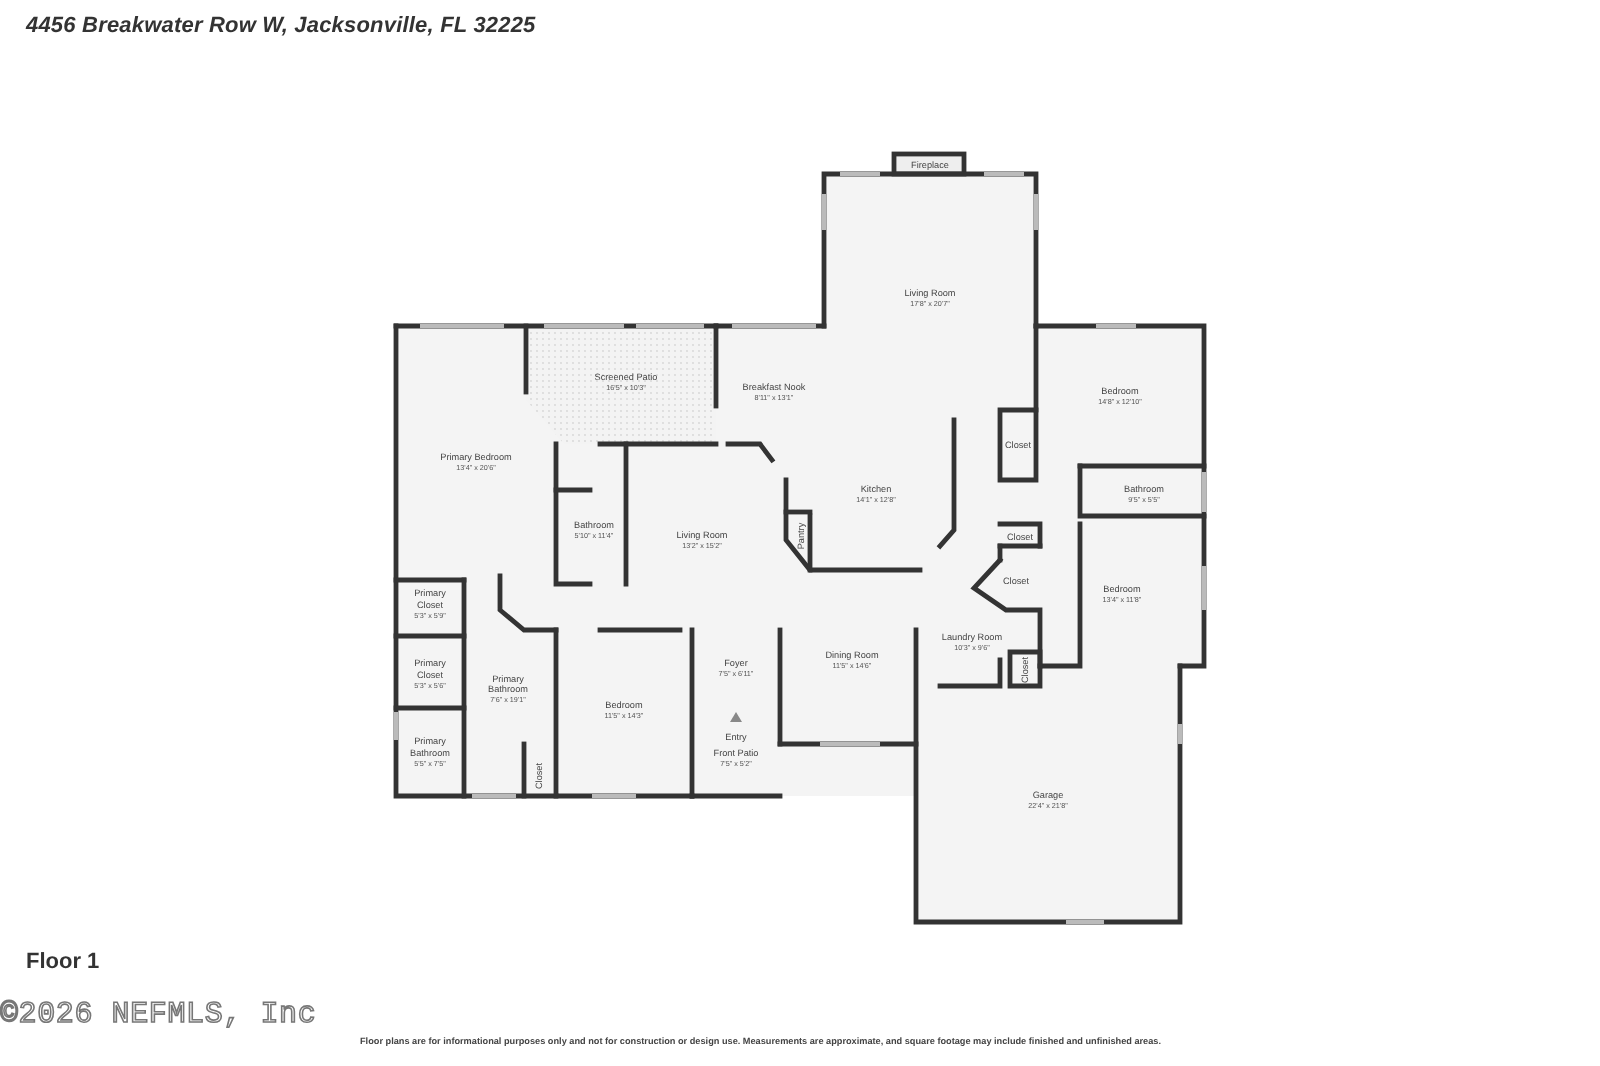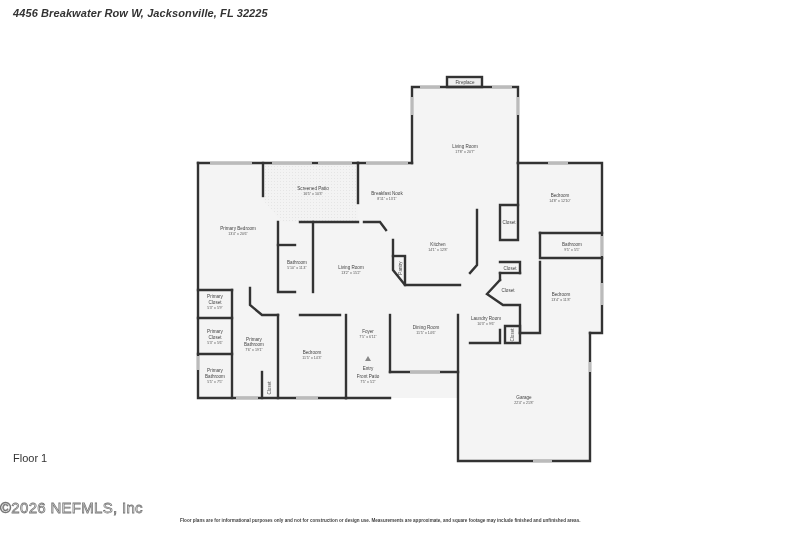--- a/index.html
+++ b/index.html
@@ -1,19 +1,19 @@
 <!DOCTYPE html>
 <html><head>
 <meta charset="utf-8">
 <style>
   html, body { margin:0; padding:0; background:#ffffff; }
   body { width:800px; height:533px; position:relative; overflow:hidden; font-family:"Liberation Sans", sans-serif; }
   .title { position:absolute; left:13px; top:7px; font-size:11px; font-weight:bold; color:#333; letter-spacing:0.1px;font-style:italic; }
-  .floor-label { position:absolute; left:13px; top:452px; font-size:11px; font-weight:normal; color:#333; }
-  .watermark { position:absolute; left:0px; top:499px; font-size:15px; color:#fff; font-family:Liberation Sans, sans-serif;
+  .floor-label { position:absolute; left:13px; top:475px; font-size:11px; font-weight:bold; color:#333; }
+  .watermark { position:absolute; left:0px; top:499px; font-size:15px; color:#fff; font-family:Liberation Mono, monospace;
                -webkit-text-stroke:0.8px #777; letter-spacing:0.3px; }
   .disclaimer { position:absolute; left:180px; top:518px; font-size:4.6px; font-weight:bold; color:#444; white-space:nowrap; }
   svg.plan { position:absolute; left:0; top:0; }
   .rm { font-family:"Liberation Sans", sans-serif; font-size:4.6px; fill:#444; text-anchor:middle; }
   .dm { font-family:"Liberation Sans", sans-serif; font-size:3.6px; fill:#555; text-anchor:middle; }
   .w { stroke:#333; stroke-width:2.4; fill:none; stroke-linecap:square; }
   .win { stroke:#bbb; stroke-width:2; fill:none; }
 </style>
 </head>
 <body>

